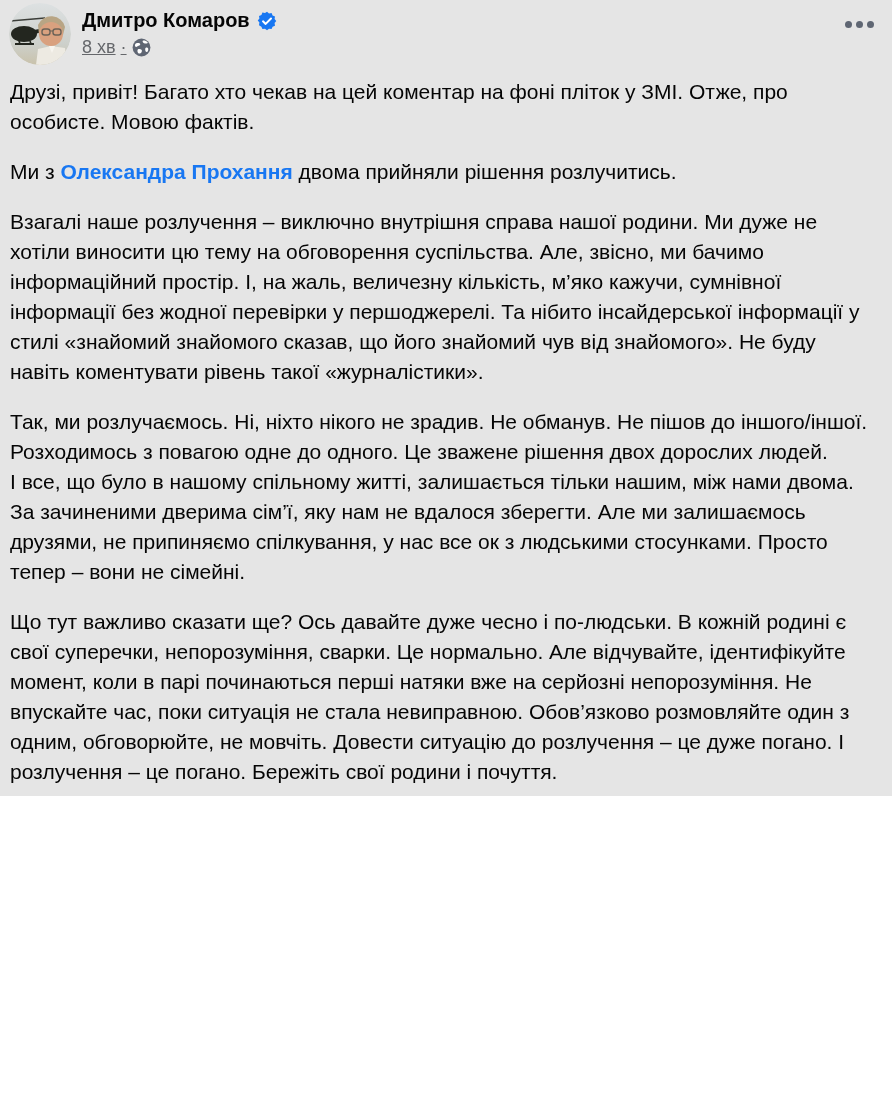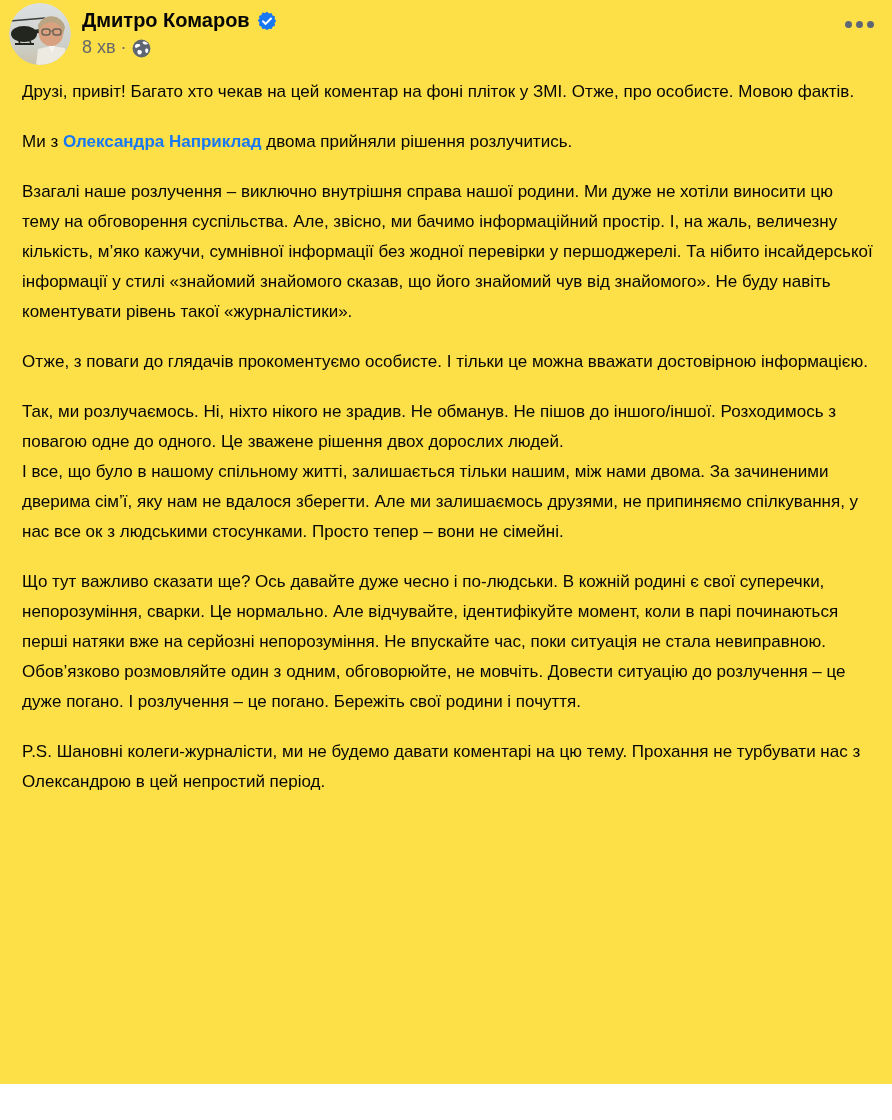--- a/index.html
+++ b/index.html
@@ -1,20 +1,20 @@
 <!DOCTYPE html>
 <html lang="uk"><head>
 <meta charset="utf-8">
 <style>
   html, body { margin: 0; padding: 0; background: #ffffff; }
   .page {
     position: relative;
     width: 892px;
-    height: 1084px;
-    background: #fde047;
+    height: 796px;
+    background: #e5e5e5;
     overflow: hidden;
     font-family: "Liberation Sans", "DejaVu Sans", sans-serif;
     color: #050505;
   }
   
   .post-header {
     display: flex;
     align-items: flex-start;
     padding: 3px 16px 0 9px;
   }
@@ -31,25 +31,26 @@
   .author-name {
     font-size: 20px;
     font-weight: 700;
     color: #050505;
     line-height: 25px;
     cursor: pointer;
   }
   .verified-badge { margin-left: 7px; width: 20px; height: 20px; display: inline-flex; }
   .meta-row {
     display: flex;
-    align-items: flex-end;
+    align-items: center;
     margin-top: 3px;
     font-size: 18px;
     color: #65676B;
     line-height: 22px;
+    text-decoration: underline;
   }
   .meta-sep { margin: 0 5px; }
   .globe-icon { width: 19px; height: 19px; display: inline-flex; margin-top: 1px; }
   .more-button {
     background: none;
     border: none;
     padding: 6px 2px;
     margin-top: 12px;
     cursor: pointer;
     display: flex;
@@ -59,22 +60,22 @@
   .more-button .dot {
     width: 7px; height: 7px;
     border-radius: 50%;
     background: #5f6673;
   }
   
   .post-body {
     padding: 12px 18px 0 10px;
   }
   .para {
-    margin: 0 0 20px 12px;
-    font-size: 17px;
+    margin: 0 0 20px 0;
+    font-size: 21px;
     line-height: 30px;
     color: #050505;
     white-space: pre-wrap;
   }
   .para:last-child { margin-bottom: 0; }
   .profile-link {
     color: #1877F2;
     font-weight: 700;
     text-decoration: none;
     cursor: pointer;
@@ -147,22 +148,21 @@
 
     <button class="more-button" aria-label="More options">
       <span class="dot"></span>
       <span class="dot"></span>
       <span class="dot"></span>
     </button>
   </div>
 
   <div class="post-body" id="post-body">
       <p class="para"><span>Друзі, привіт! Багато хто чекав на цей коментар на фоні пліток у ЗМІ. Отже, про особисте. Мовою фактів.</span></p>
-      <p class="para"><span>Ми з </span><a class="profile-link" href="#">Олександра Наприклад</a><span> двома прийняли рішення розлучитись.</span></p>
+      <p class="para"><span>Ми з </span><a class="profile-link" href="#">Олександра Прохання</a><span> двома прийняли рішення розлучитись.</span></p>
       <p class="para"><span>Взагалі наше розлучення – виключно внутрішня справа нашої родини. Ми дуже не хотіли виносити цю тему на обговорення суспільства. Але, звісно, ми бачимо інформаційний простір. І, на жаль, величезну кількість, м’яко кажучи, сумнівної інформації без жодної перевірки у першоджерелі. Та нібито інсайдерської інформації у стилі «знайомий знайомого сказав, що його знайомий чув від знайомого». Не буду навіть коментувати рівень такої «журналістики».</span></p>
-      <p class="para"><span>Отже, з поваги до глядачів прокоментуємо особисте. І тільки це можна вважати достовірною інформацією.</span></p>
       <p class="para"><span>Так, ми розлучаємось. Ні, ніхто нікого не зрадив. Не обманув. Не пішов до іншого/іншої. Розходимось з повагою одне до одного. Це зважене рішення двох дорослих людей.
 І все, що було в нашому спільному житті, залишається тільки нашим, між нами двома. За зачиненими дверима сім’ї, яку нам не вдалося зберегти. Але ми залишаємось друзями, не припиняємо спілкування, у нас все ок з людськими стосунками. Просто тепер – вони не сімейні.</span></p>
       <p class="para"><span>Що тут важливо сказати ще? Ось давайте дуже чесно і по-людськи. В кожній родині є свої суперечки, непорозуміння, сварки. Це нормально. Але відчувайте, ідентифікуйте момент, коли в парі починаються перші натяки вже на серйозні непорозуміння. Не впускайте час, поки ситуація не стала невиправною. Обов’язково розмовляйте один з одним, обговорюйте, не мовчіть. Довести ситуацію до розлучення – це дуже погано. І розлучення – це погано. Бережіть свої родини і почуття.</span></p>
       <p class="para"><span>P.S. Шановні колеги-журналісти, ми не будемо давати коментарі на цю тему. Прохання не турбувати нас з Олександрою в цей непростий період.</span></p>
     </div>
 
 </div>
 
 </body></html>

